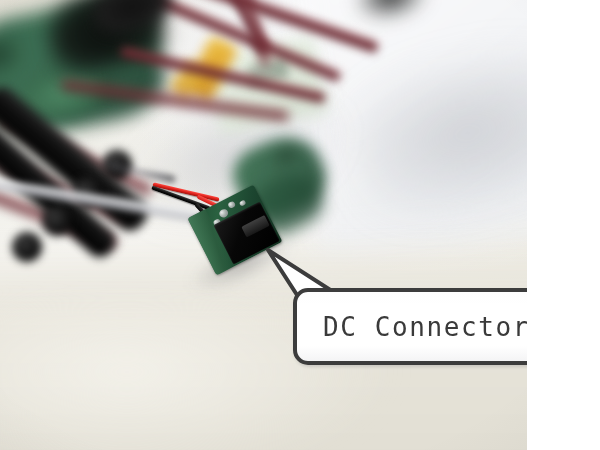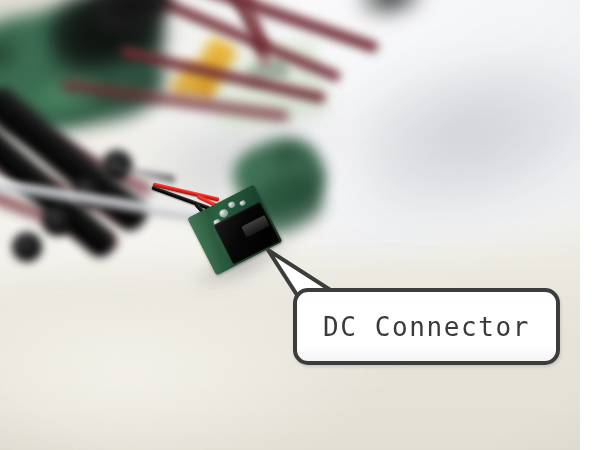--- a/index.html
+++ b/index.html
@@ -4,21 +4,21 @@
 <title>DC Connector Annotated Photo</title>
 <style>
   html, body {
     margin: 0;
     padding: 0;
     background: #ffffff;
   }
 
   #stage {
     position: relative;
-    width: 580px;
+    width: 527px;
     height: 450px;
     overflow: hidden;
     font-family: "Liberation Sans", sans-serif;
     background: #14b8a6;
   }
 
   
   .photo {
     position: absolute;
     inset: 0;

